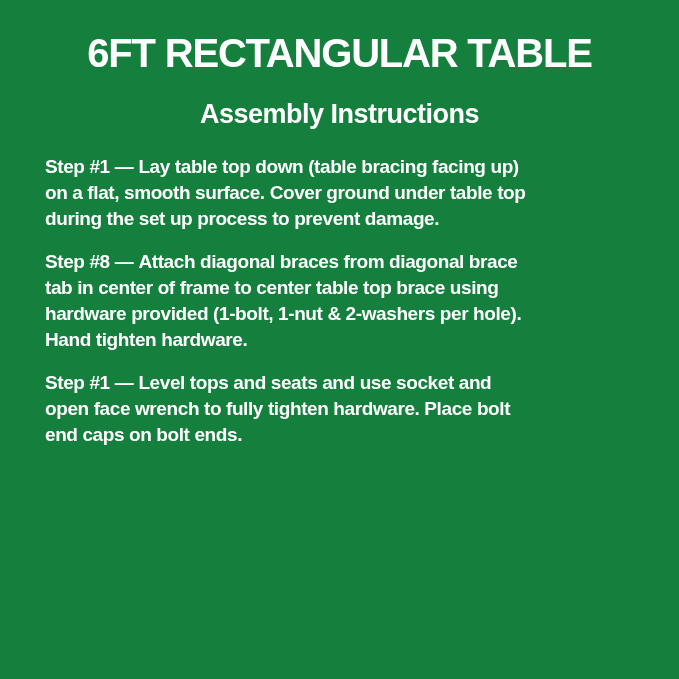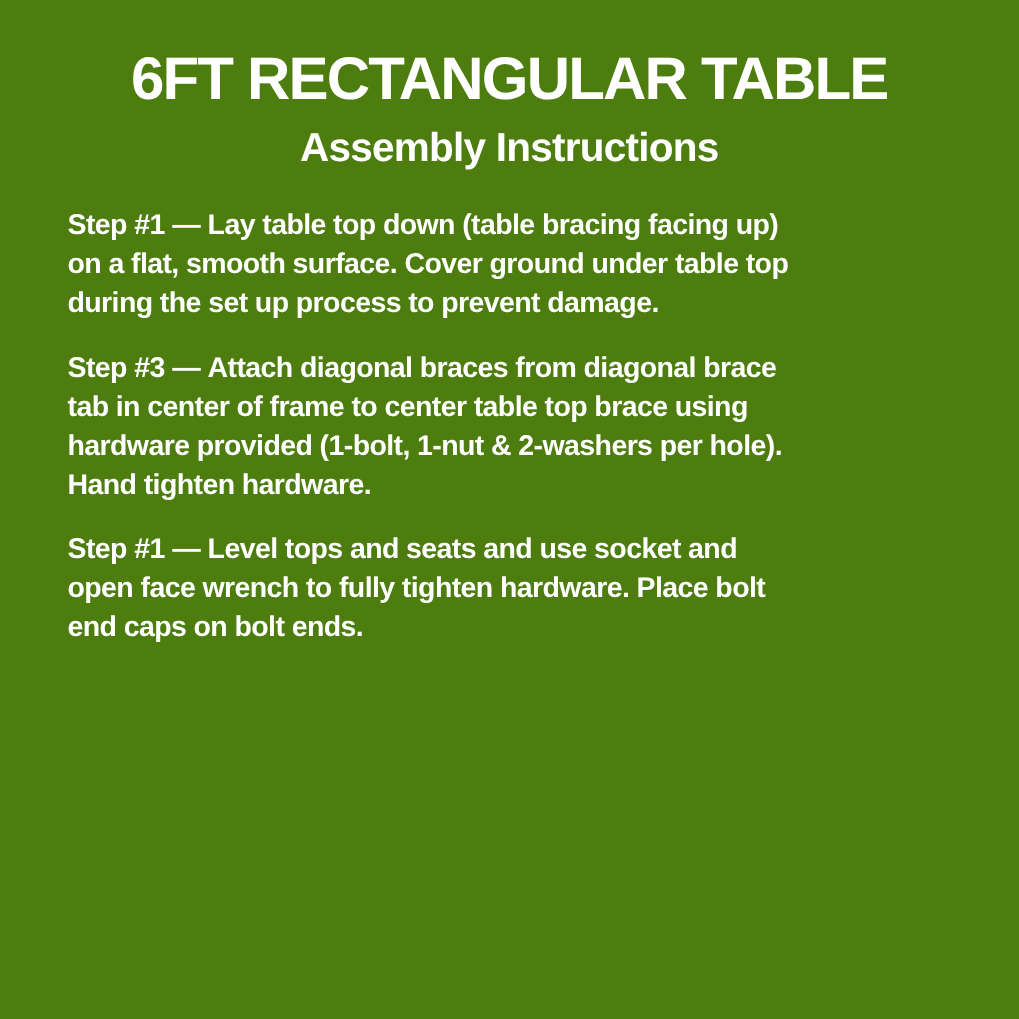--- a/index.html
+++ b/index.html
@@ -3,40 +3,40 @@
 <meta charset="utf-8">
 <style>
   html, body {
     margin: 0;
     padding: 0;
   }
   .page {
     position: relative;
     width: 679px;
     height: 679px;
-    background: #4d7c0f;
+    background: #15803d;
     color: #ffffff;
     font-family: "Liberation Sans", sans-serif;
     font-weight: bold;
     overflow: hidden;
     box-sizing: border-box;
     padding-top: 30px;
   }
   .header {
     text-align: center;
   }
   .title {
     margin: 0;
     font-size: 40px;
     line-height: 46px;
     letter-spacing: -1.2px;
     font-weight: 800;
   }
   .subtitle {
-    margin: 6px 0 0 0;
+    margin: 22px 0 0 0;
     font-size: 27px;
     line-height: 32px;
     letter-spacing: -0.5px;
     font-weight: 800;
   }
   .steps {
     margin-top: 24px;
     padding: 0 30px 0 45px;
   }
   .step {
@@ -62,21 +62,21 @@
     <h1 class="title">6FT RECTANGULAR TABLE</h1>
     <h2 class="subtitle">Assembly Instructions</h2>
   </div>
 
   <div class="steps">
     <p class="step"><span class="step-label">Step #1</span><span class="step-dash">—</span><span class="step-text">Lay table top down (table bracing facing up)
 on a flat, smooth surface. Cover ground under table top
 during the set up process to prevent damage.</span></p>
 
 
-    <p class="step"><span class="step-label">Step #3</span><span class="step-dash">—</span><span class="step-text">Attach diagonal braces from diagonal brace
+    <p class="step"><span class="step-label">Step #8</span><span class="step-dash">—</span><span class="step-text">Attach diagonal braces from diagonal brace
 tab in center of frame to center table top brace using
 hardware provided (1-bolt, 1-nut &amp; 2-washers per hole).
 Hand tighten hardware.</span></p>
 
 
     <p class="step"><span class="step-label">Step #1</span><span class="step-dash">—</span><span class="step-text">Level tops and seats and use socket and
 open face wrench to fully tighten hardware. Place bolt
 end caps on bolt ends.</span></p>
   </div>
 </div>

